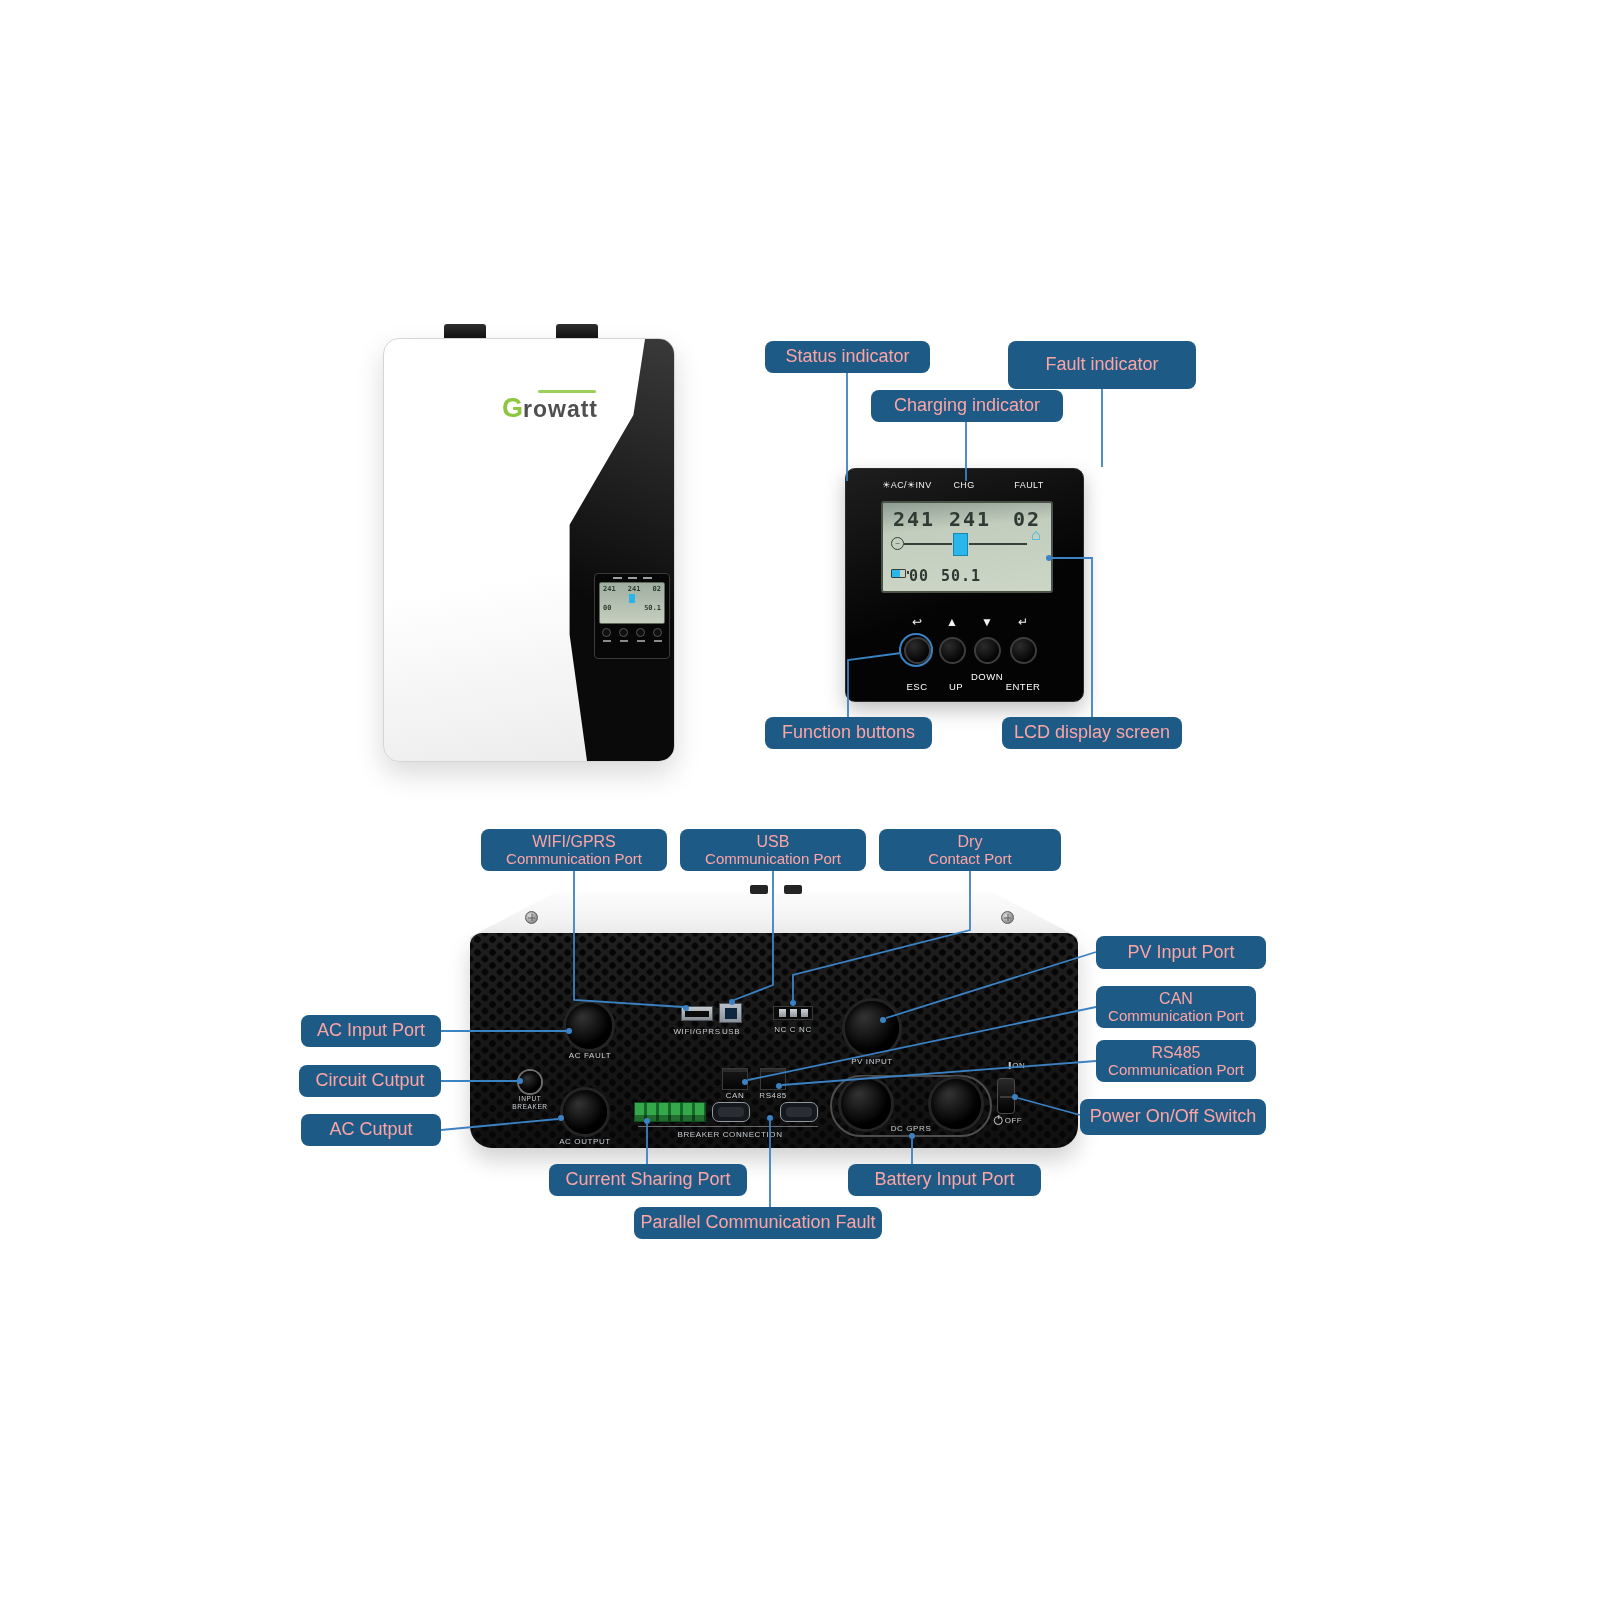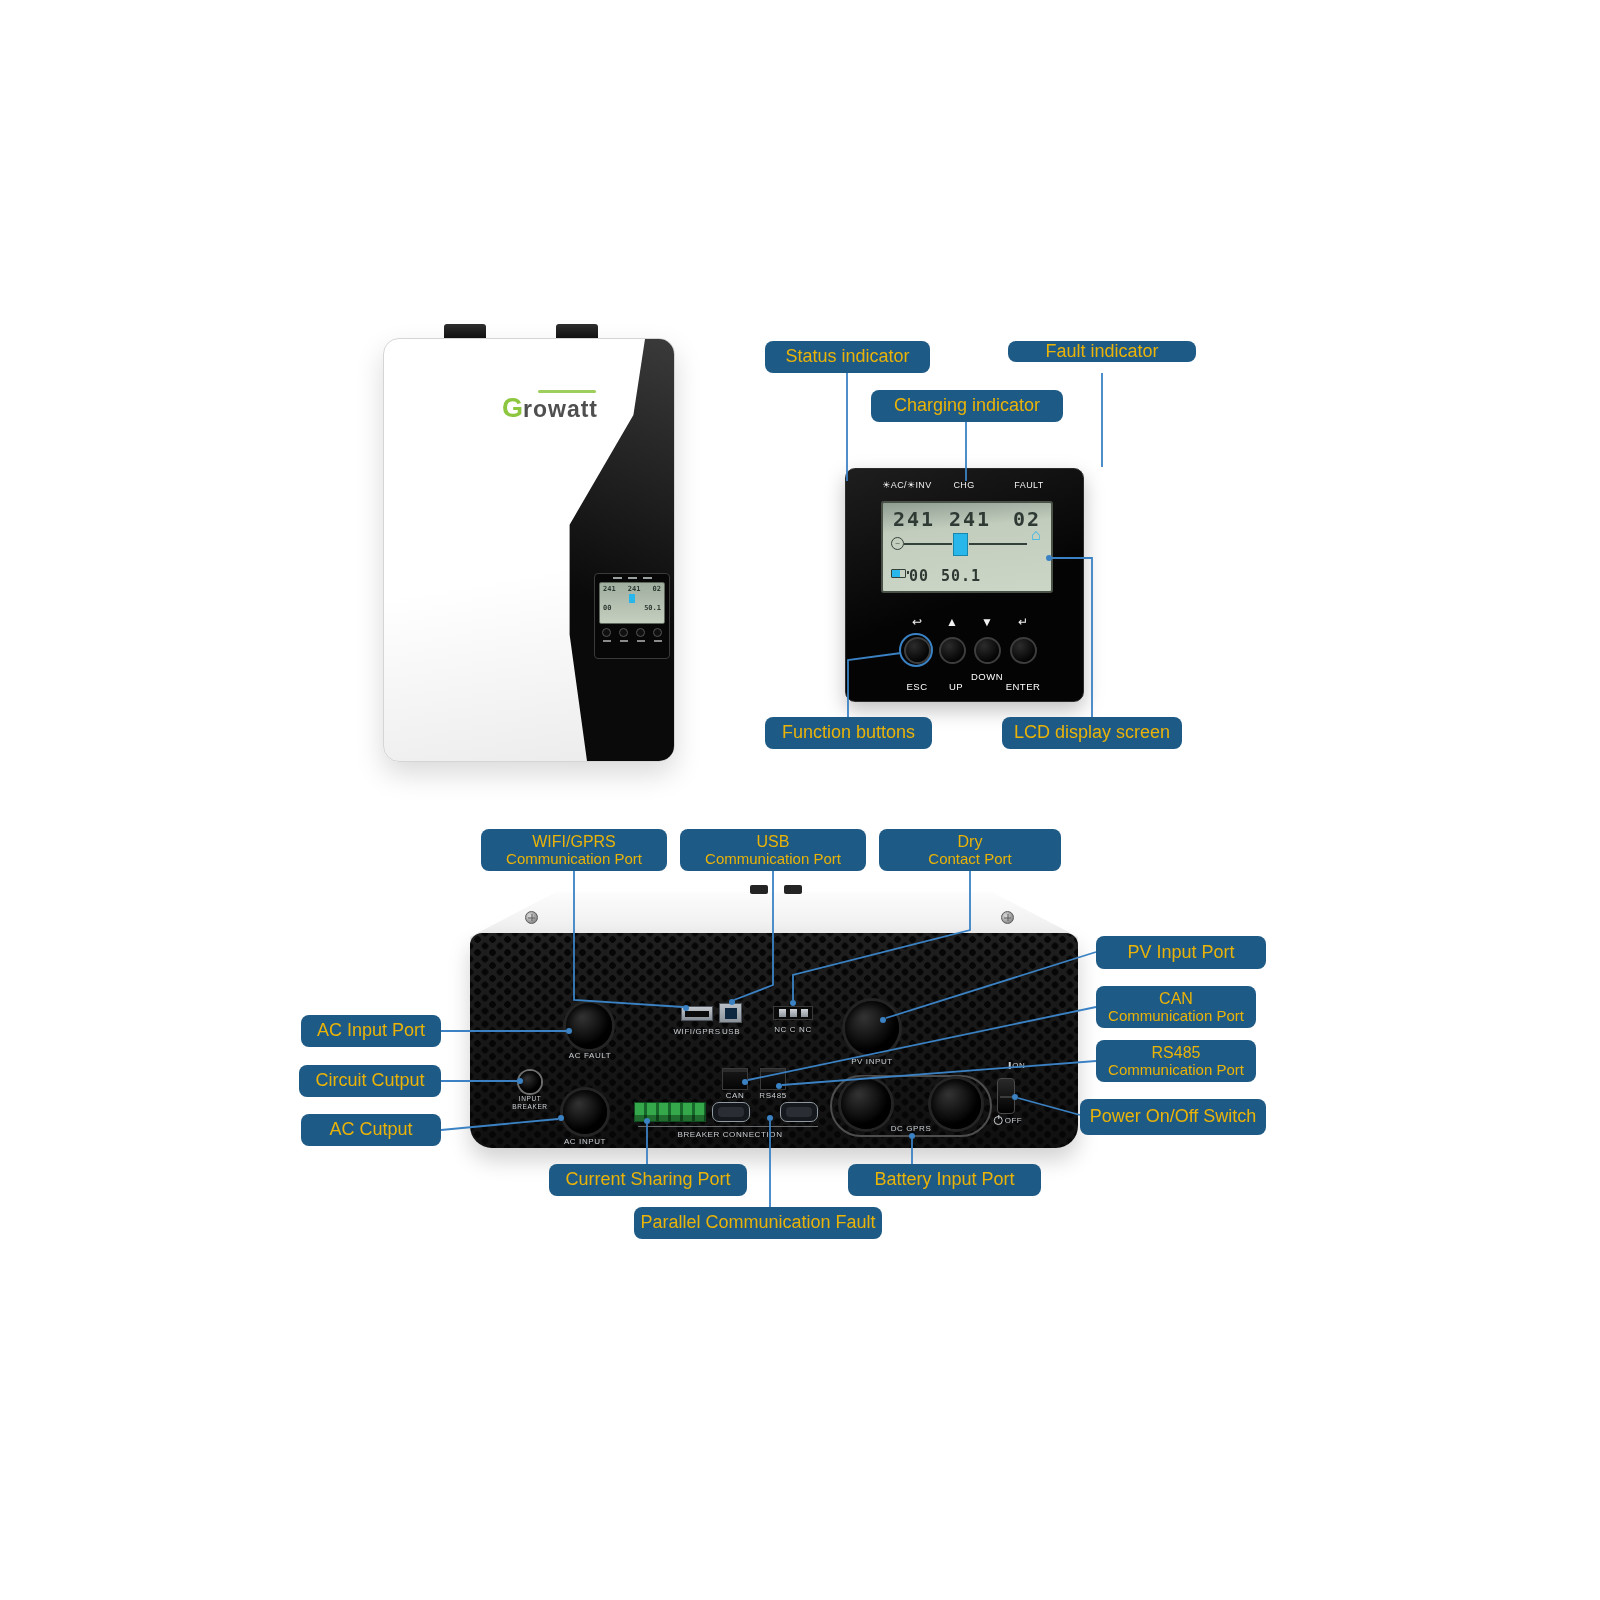--- a/index.html
+++ b/index.html
@@ -5,21 +5,21 @@
 <style>
   :root{
     --callout-bg:#1e5a86; --line:#3b82c4; --green:#8dc63f; --lcd-blue:#29b6ea;
   }
   html,body{margin:0;padding:0;background:#fff;}
   body{font-family:"Liberation Sans",sans-serif;}
   .stage{position:relative;width:1600px;height:1600px;background:#fff;overflow:hidden;margin:0 auto;}
   .abs{position:absolute;}
 
   
-  .callout{position:absolute;background:var(--callout-bg);color:#eab308;border-radius:8px;
+  .callout{position:absolute;background:var(--callout-bg);color:#fca5a5;border-radius:8px;
     display:flex;align-items:center;justify-content:center;text-align:center;
     font-size:18px;line-height:1.08;box-sizing:border-box;padding:8px 6px;z-index:6;}
   .callout.two{flex-direction:column;font-size:16px;}
   .callout.two .l2{font-size:15px;}
 
   
   .connectors{position:absolute;left:0;top:0;z-index:5;pointer-events:none;}
   .connectors polyline{stroke:var(--line);stroke-width:1.8;fill:none;}
   .connectors .dot{fill:var(--line);}
   .connectors .ring{fill:none;stroke:var(--line);stroke-width:2;}
@@ -202,21 +202,21 @@
     <div class="bblack">
 
       <div class="hole" style="left:96px;top:70px;width:46px;height:46px"></div>
       <span class="plabel" style="left:120px;top:118px">AC FAULT</span>
 
       <div class="hole" style="left:49px;top:138px;width:22px;height:22px;box-shadow:0 0 0 2px #6f6f6f, inset 0 2px 5px #000"></div>
       <span class="plabel tiny" style="left:60px;top:162px">INPUT</span>
       <span class="plabel tiny" style="left:60px;top:170px">BREAKER</span>
 
       <div class="hole" style="left:93px;top:157px;width:44px;height:44px"></div>
-      <span class="plabel" style="left:115px;top:204px">AC INPUT</span>
+      <span class="plabel" style="left:115px;top:204px">AC OUTPUT</span>
 
       <div class="usba" style="left:211px;top:73px">
           <i class="slot"></i>
         </div>
       <span class="plabel" style="left:227px;top:94px">WIFI/GPRS</span>
       <div class="usbb" style="left:249px;top:70px">
           <i class="slot"></i>
         </div>
       <span class="plabel" style="left:261px;top:94px">USB</span>
       <div class="dryblk" style="left:303px;top:73px">
@@ -293,21 +293,21 @@
     <circle class="dot" cx="647" cy="1121" r="3"></circle>
     <polyline points="912,1164 912,1139"></polyline>
     <circle class="dot" cx="912" cy="1136" r="3"></circle>
     <polyline points="770,1207 770,1121"></polyline>
     <circle class="dot" cx="770" cy="1118" r="3"></circle>
   </svg>
 
   <div class="callout" style="left:765px;top:341px;width:165px;height:32px">
     <span>Status indicator</span>
   </div>
-  <div class="callout" style="left:1008px;top:341px;width:188px;height:21px">
+  <div class="callout" style="left:1008px;top:341px;width:188px;height:48px">
     <span>Fault indicator</span>
   </div>
   <div class="callout" style="left:871px;top:390px;width:192px;height:32px">
     <span>Charging indicator</span>
   </div>
   <div class="callout" style="left:765px;top:717px;width:167px;height:32px">
     <span>Function buttons</span>
   </div>
   <div class="callout" style="left:1002px;top:717px;width:180px;height:32px">
     <span>LCD display screen</span>

